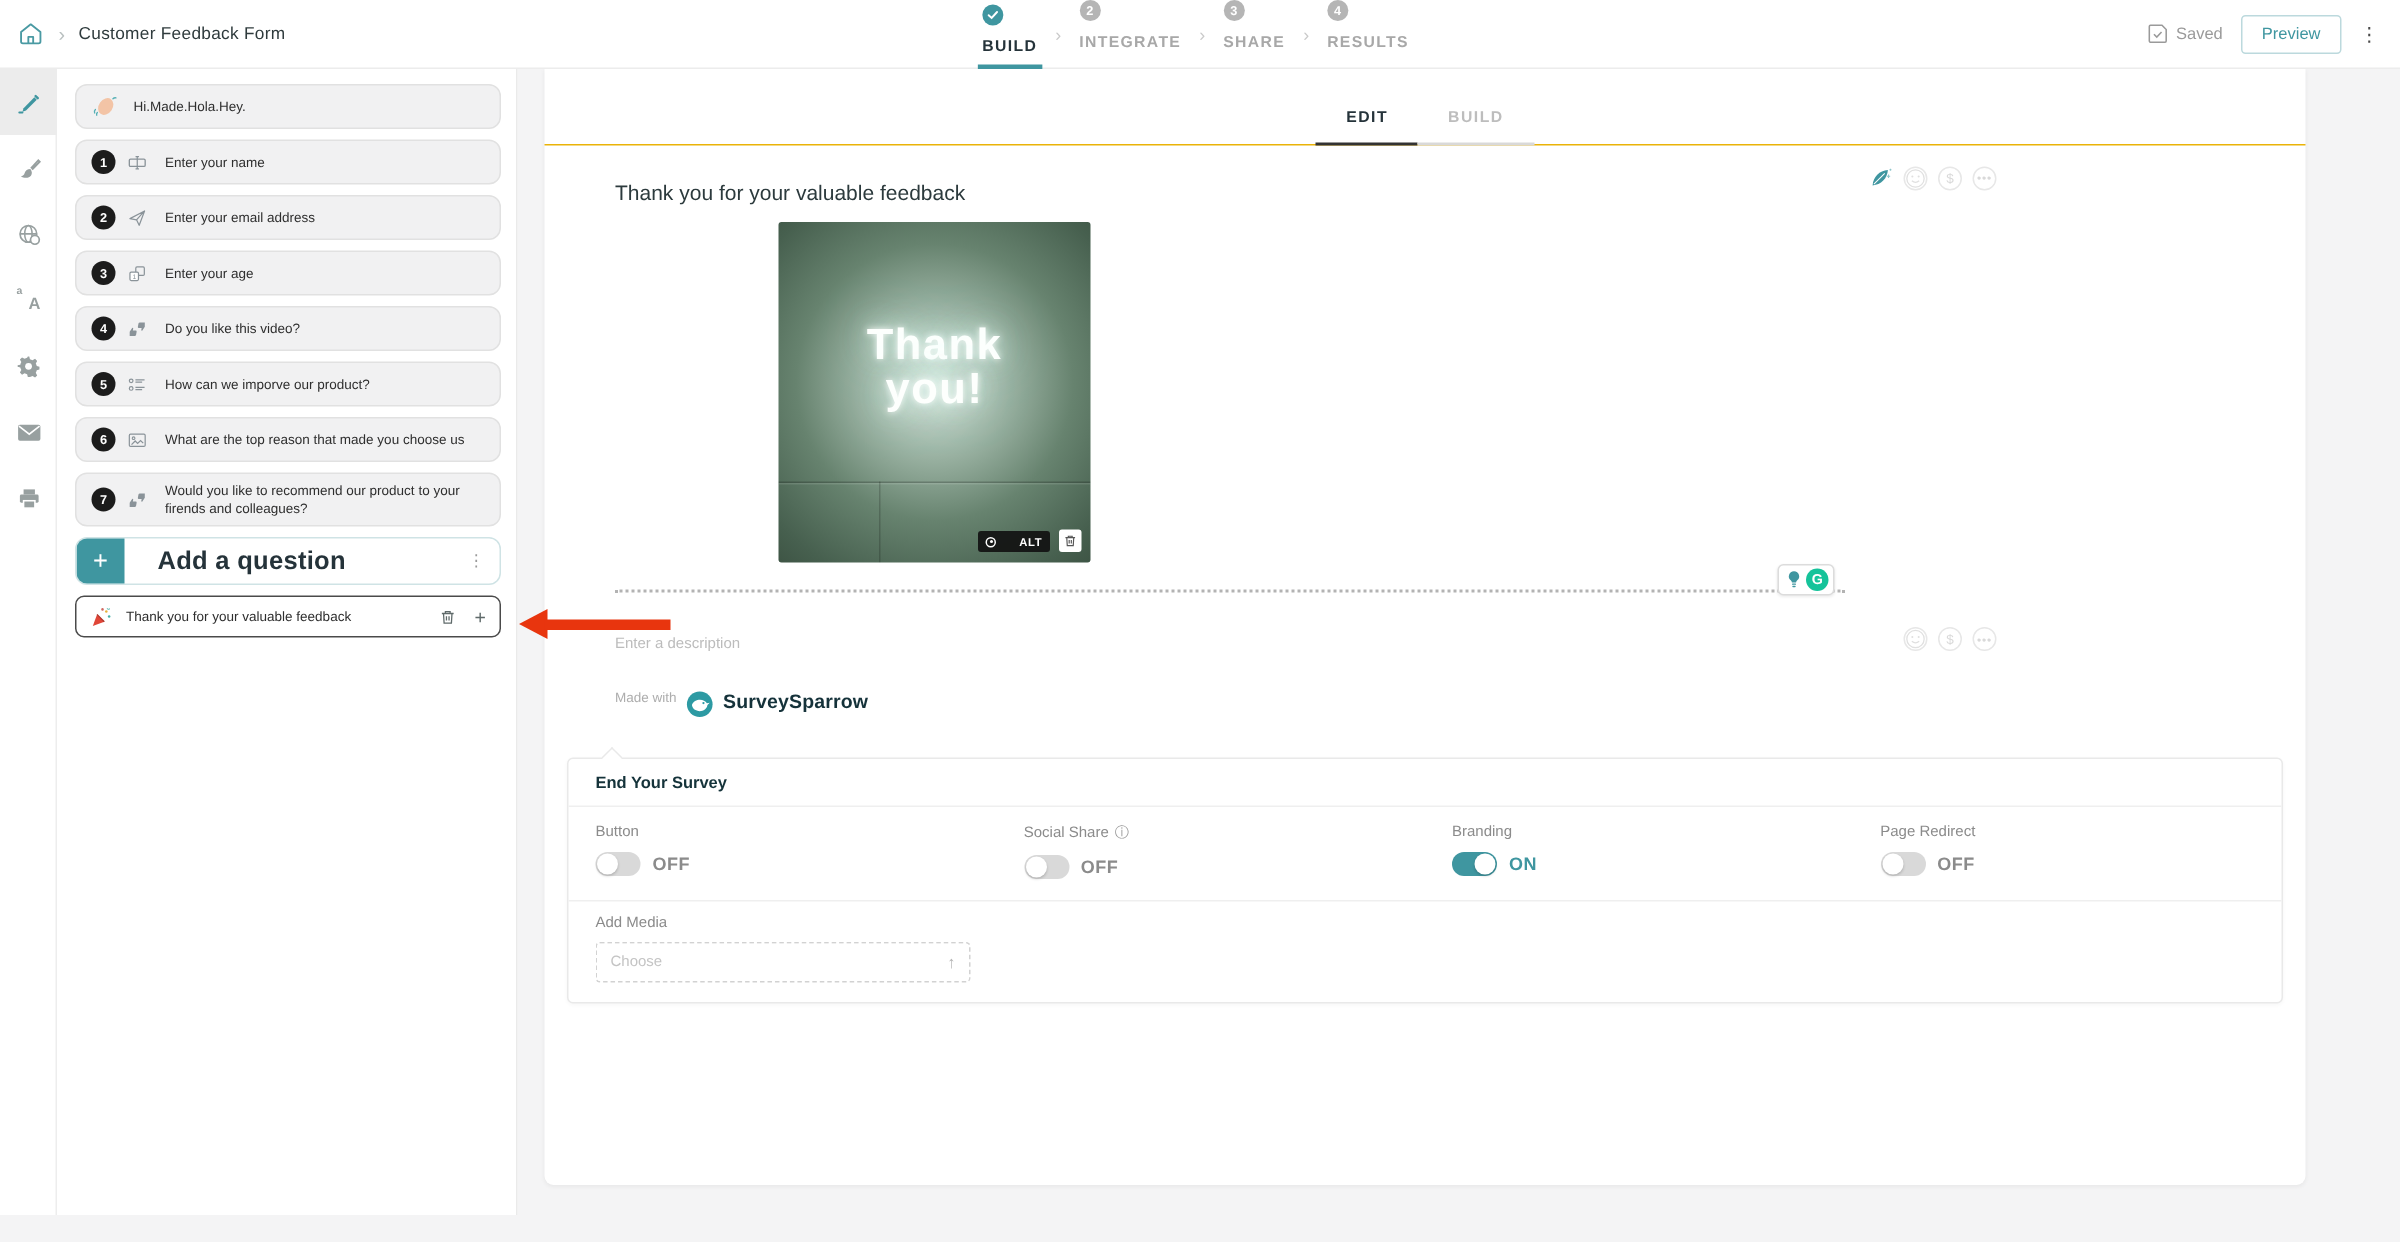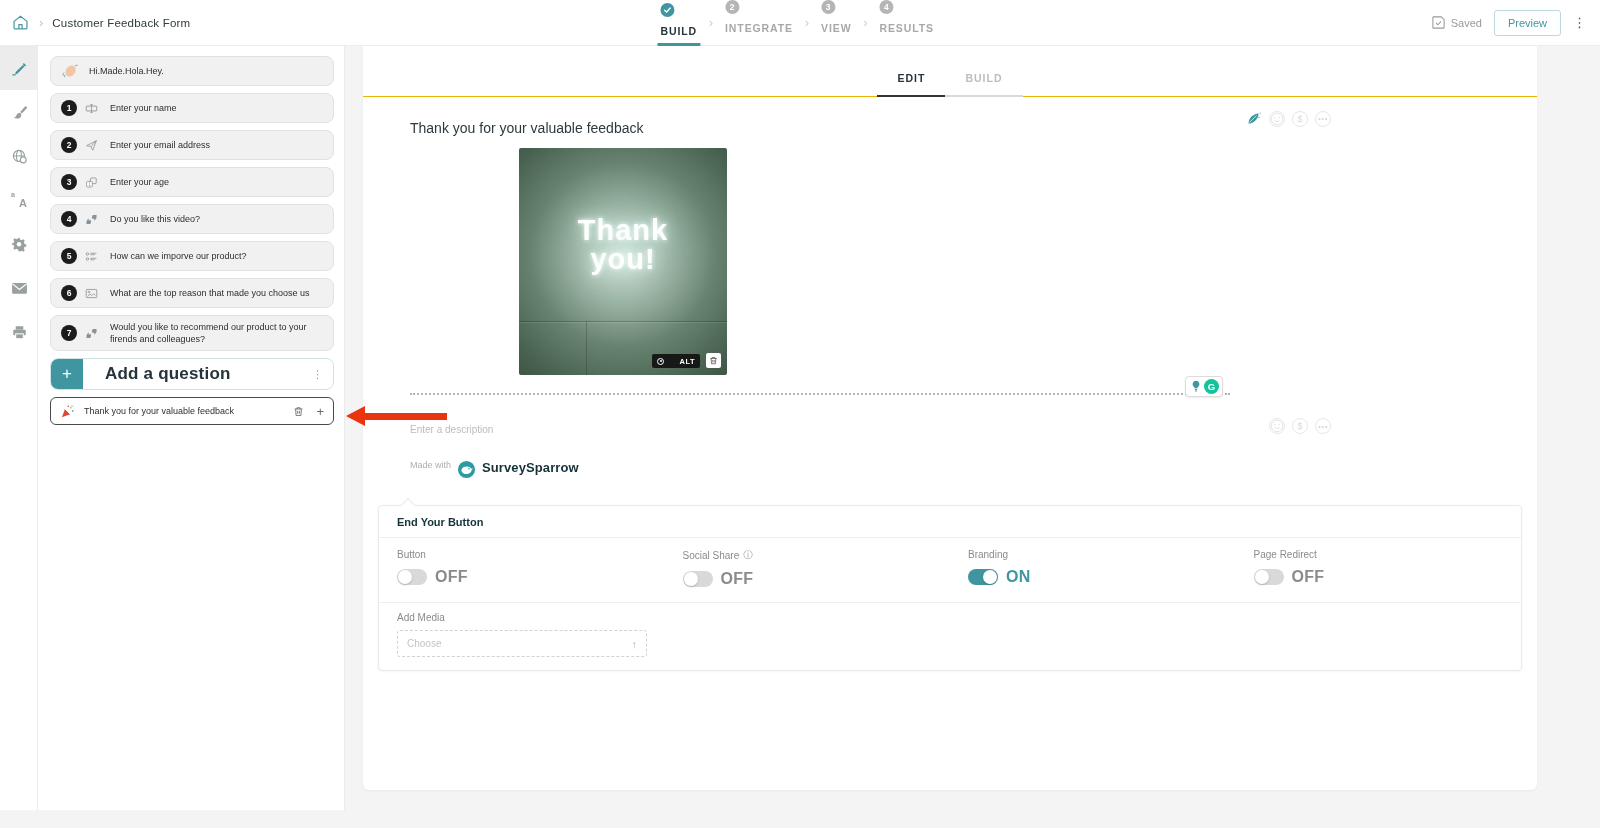--- a/index.html
+++ b/index.html
@@ -120,21 +120,21 @@
   .toggle-row { display:flex; padding:11px 0 14px; border-bottom:1px solid #efefef; }
   .tcol { width:25%; padding-left:18px; }
   .tlabel { font-size:10px; color:#8b8b8b; display:flex; align-items:center; gap:4px; }
   .info-icon { color:#9a9a9a; font-size:9.5px; }
   .trow { margin-top:8px; display:flex; align-items:center; gap:8px; }
   .toggle { width:30px; height:16px; border-radius:8px; background:#d9d9d9; position:relative; cursor:pointer; }
   .toggle .knob { position:absolute; top:1px; left:1px; width:14px; height:14px; background:#fff; border-radius:50%;
                   box-shadow:0 1px 2px rgba(0,0,0,.2); }
   .toggle.on { background:#3f96a0; }
   .toggle.on .knob { left:15px; }
-  .tstate { font-size:16px; font-weight:bold; color:#8b8b8b; letter-spacing:.3px; }
+  .tstate { font-size:12px; font-weight:bold; color:#8b8b8b; letter-spacing:.3px; }
   .tstate.on { color:#3f96a0; }
   .media-row { padding:9px 18px 13px; }
   .choose-box { margin-top:7px; width:250px; height:27px; border:1px dashed #d2d2d2; border-radius:3px;
                 display:flex; align-items:center; padding:0 9px; cursor:pointer; }
   .choose-text { font-size:10px; color:#c4c4c4; }
   .choose-arrow { margin-left:auto; color:#b5b5b5; font-size:11px; }
 </style>
 </head>
 <body>
 
@@ -158,21 +158,21 @@
       <span class="step-label">BUILD</span>
     </div>
     <span class="step-sep">›</span>
     <div class="step">
       <span class="step-num">2</span>
       <span class="step-label">INTEGRATE</span>
     </div>
     <span class="step-sep">›</span>
     <div class="step">
       <span class="step-num">3</span>
-      <span class="step-label">VIEW</span>
+      <span class="step-label">SHARE</span>
     </div>
     <span class="step-sep">›</span>
     <div class="step">
       <span class="step-num">4</span>
       <span class="step-label">RESULTS</span>
     </div>
   </nav>
   <div class="tb-right">
     <span class="saved-wrap">
       <span>
@@ -461,21 +461,21 @@
           <circle cx="10" cy="10" r="9" fill="#2d9aa3"></circle>
           <path d="M4.5 10.5 c1.5-4.5 8.5-4.8 10.5-1.2 l2-.4 -1.6 1.6 c-.3 3.6-5 5.5-8.4 3.6 -1.4-.8-2.3-2-2.5-3.6 Z" fill="#fff"></path>
           <circle cx="12.6" cy="9.2" r=".8" fill="#2d9aa3"></circle>
         </svg>
     </span>
     <span class="brand-name">SurveySparrow</span>
   </div>
 
   <section class="end-panel">
     <div class="end-caret"></div>
-    <div class="end-header">End Your Button</div>
+    <div class="end-header">End Your Survey</div>
     <div class="toggle-row">
       <div class="tcol">
         <div class="tlabel">
             <span>Button</span>
           </div>
         <div class="trow">
           <span class="toggle off">
               <span class="knob"></span>
             </span>
           <span class="tstate">OFF</span>

